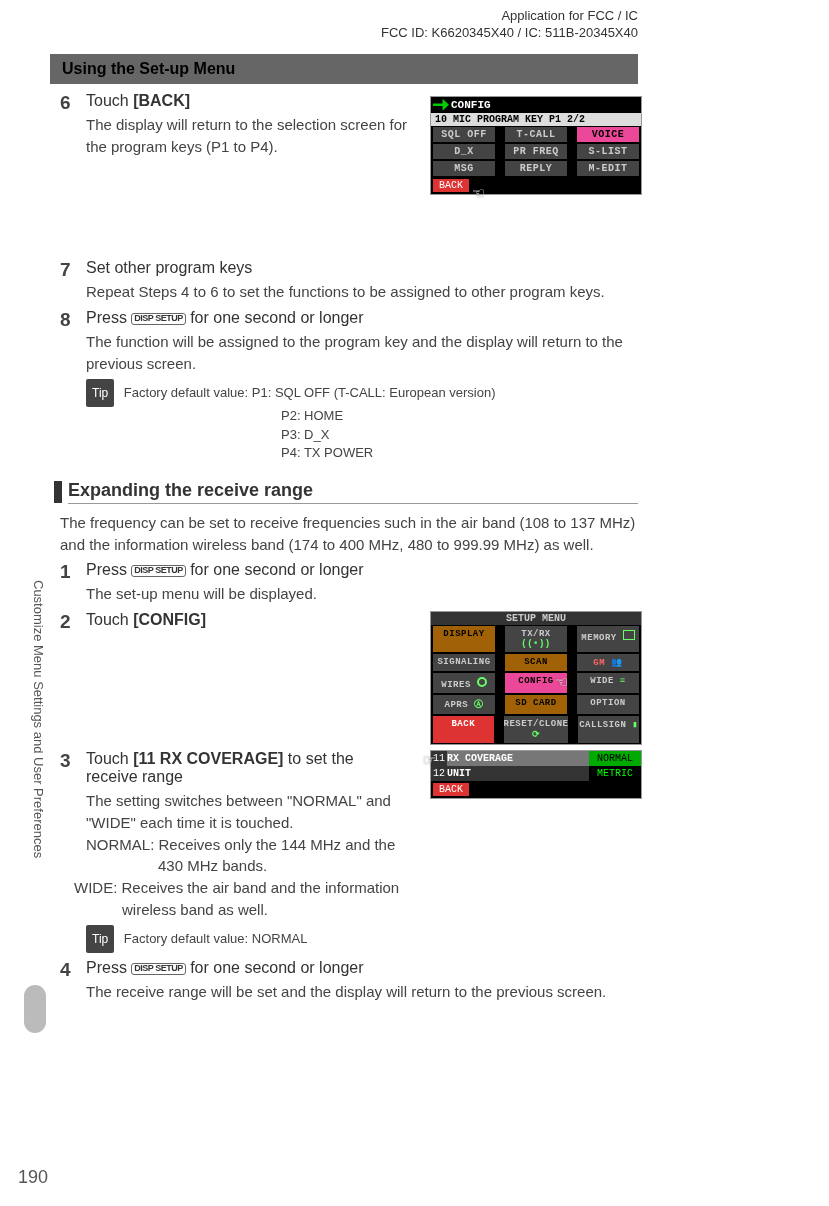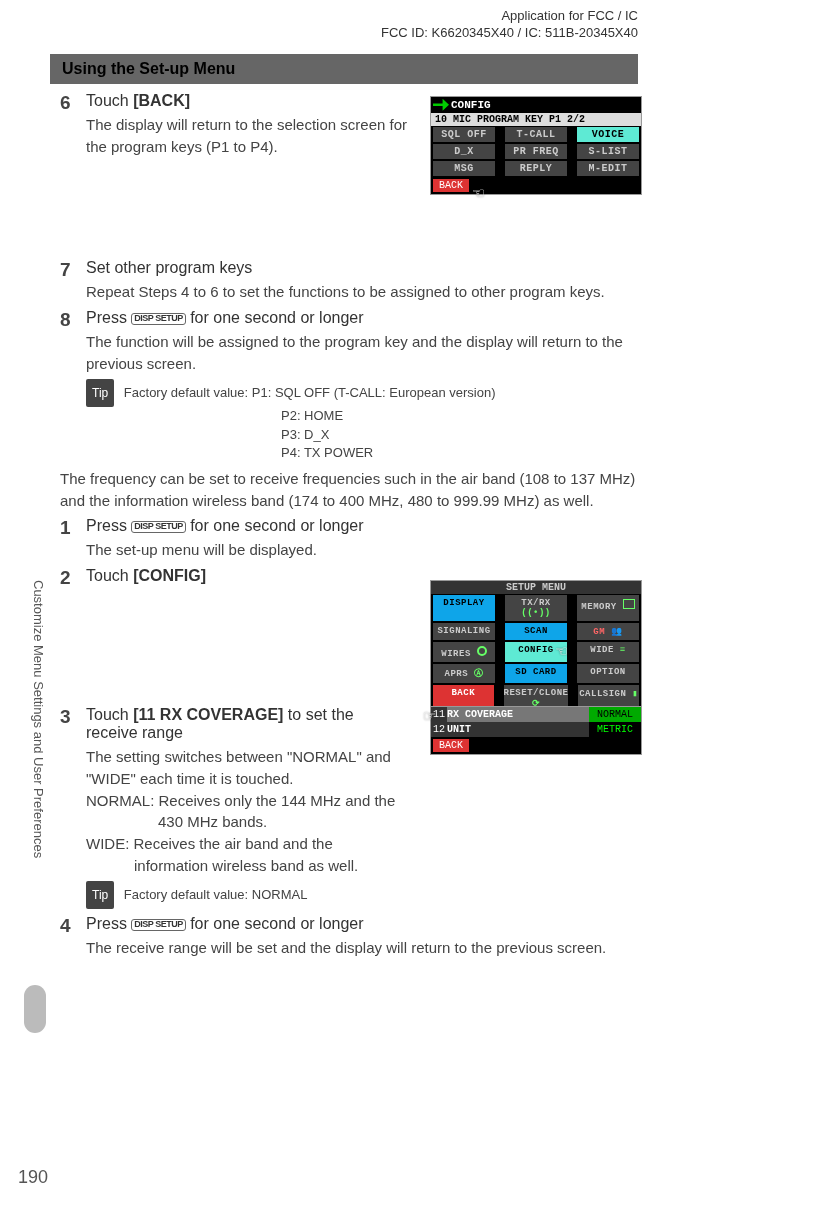--- a/index.html
+++ b/index.html
@@ -40,22 +40,22 @@
   }
   .side-pill { position:absolute; left:24px; top:985px; width:22px; height:48px; background:#bbb; border-radius:11px; }
   .page-num { position:absolute; left:18px; bottom:18px; font-size:18px; color:#555; }
 
   
   .mock { position:absolute; background:#000; border:1px solid #999; font-family: "Courier New", monospace; font-size:11px; color:#ccc; }
   .mock .titlebar { display:flex; align-items:center; height:16px; }
   .arrow-green { width:16px; height:12px; background:#0c0; margin:2px; clip-path: polygon(0 40%, 60% 40%, 60% 0, 100% 50%, 60% 100%, 60% 60%, 0 60%); }
   .mock .row { display:flex; gap:10px; padding:1px 2px; }
   .mock .cell { flex:1; background:#444; text-align:center; padding:2px 0; font-size:10px; font-weight:bold; letter-spacing:0.5px; }
-  .mock .cell.hl { background:#5eead4; color:#000; }
-  .mock .cell.sel { background:#0ea5e9; color:#000; }
+  .mock .cell.hl { background:#ec4899; color:#000; }
+  .mock .cell.sel { background:#a16207; color:#000; }
   .mock .barlabel { background:#ddd; color:#000; padding:1px 4px; font-weight:bold; font-size:10px; }
   .mock .back { background:#d33; color:#fff; font-size:10px; padding:1px 6px; display:inline-block; margin:2px; }
   .cursor-hand { position:absolute; width:18px; height:18px; }
   .cursor-hand::before { content:"☜"; color:#fff; font-size:18px; text-shadow:0 0 2px #000; }
 
   .mock2-row .cell { font-size:9px; padding:3px 0; }
   .icon-chip { display:inline-block; width:12px; height:10px; border:1px solid #6f6; margin-top:1px; }
   .icon-circle { display:inline-block; width:10px; height:10px; border:2px solid #6f6; border-radius:50%; margin-top:1px;}
 
   .mock3 .row2 { display:flex; align-items:center; }
@@ -132,32 +132,36 @@
         <div class="tip-row" style="margin-top:4px;">
           <span class="tip-box">Tip</span>
           <span>Factory default value: P1: SQL OFF (T-CALL: European version)</span>
         </div>
         <div class="tip-row tip-indent">P2: HOME</div>
         <div class="tip-row tip-indent">P3: D_X</div>
         <div class="tip-row tip-indent">P4: TX POWER</div>
       </div>
     </div>
 
+    <div class="subheading-wrap">
+      <div class="subheading-bar"></div>
+      <div class="subheading">Expanding the receive range</div>
+    </div>
     <div class="para">The frequency can be set to receive frequencies such in the air band (108 to 137 MHz) and the information wireless band (174 to 400 MHz, 480 to 999.99 MHz) as well.</div>
 
     <div class="step">
       <div class="step-num">1</div>
       <div class="step-body">
         <div class="step-title"><span>Press </span><span class="disp-key">DISP SETUP</span><span> for one second or longer</span></div>
         <div class="step-desc">The set-up menu will be displayed.</div>
       </div>
     </div>
 
     <div style="position:relative;">
-      <div class="mock" style="top:13px; right:-4px; width:212px; position:absolute;">
+      <div class="mock" style="top:0; right:-4px; width:212px; position:absolute;">
         <div style="text-align:center;background:#333;color:#ccc;font-size:10px;font-weight:bold;padding:1px 0;">SETUP MENU</div>
         <div class="row mock2-row">
             <div class="cell sel">DISPLAY</div>
             <div class="cell"><span>TX/RX</span> <span style="color:#6f6;">((•))</span></div>
             <div class="cell"><span>MEMORY</span> <span class="icon-chip"></span></div>
           </div>
         <div class="row mock2-row">
             <div class="cell">SIGNALING</div>
             <div class="cell sel">SCAN</div>
             <div class="cell"><span style="color:#f66;">GM</span> <span style="color:#6f6;">👥</span></div>
@@ -203,21 +207,21 @@
         <div><span class="back">BACK</span></div>
         <span class="cursor-hand" style="top:-2px; left:-14px; position:absolute; transform:scaleX(-1);"></span>
       </div>
 
       <div class="step">
         <div class="step-num">3</div>
         <div class="step-body" style="padding-right:230px;">
           <div class="step-title"><span>Touch </span><span class="bold">[11 RX COVERAGE]</span><span> to set the receive range</span></div>
           <div class="step-desc">The setting switches between "NORMAL" and "WIDE" each time it is touched.</div>
           <div class="step-desc" style="padding-left:0; text-indent:-72px; margin-left:72px;">NORMAL: Receives only the 144 MHz and the 430 MHz bands.</div>
-          <div class="step-desc" style="text-indent:-48px; margin-left:48px;">WIDE: Receives the air band and the information wireless band as well.</div>
+          <div class="step-desc" style="text-indent:-48px; margin-left:36px;">WIDE: Receives the air band and the information wireless band as well.</div>
           <div class="tip-row" style="margin-top:4px;">
             <span class="tip-box">Tip</span>
             <span>Factory default value: NORMAL</span>
           </div>
         </div>
       </div>
     </div>
 
     <div class="step">
       <div class="step-num">4</div>

